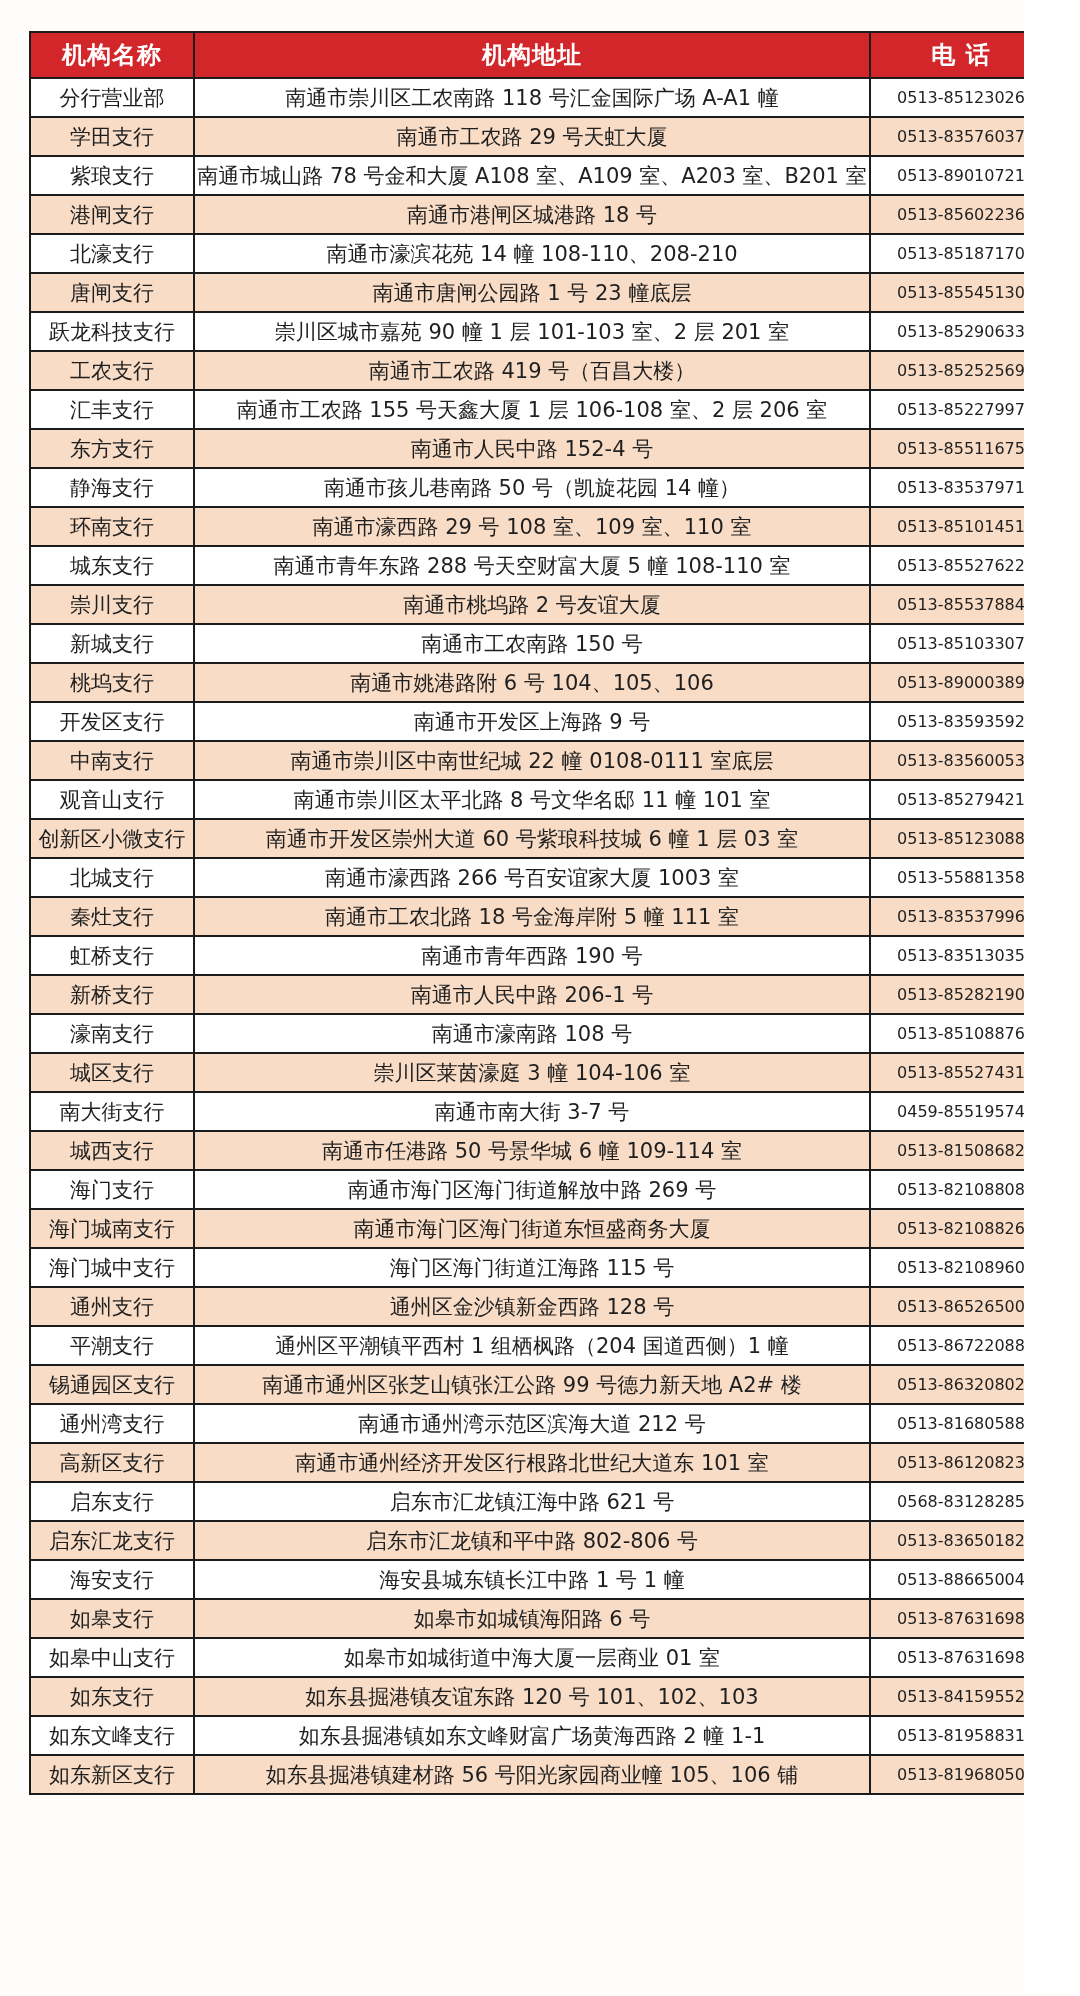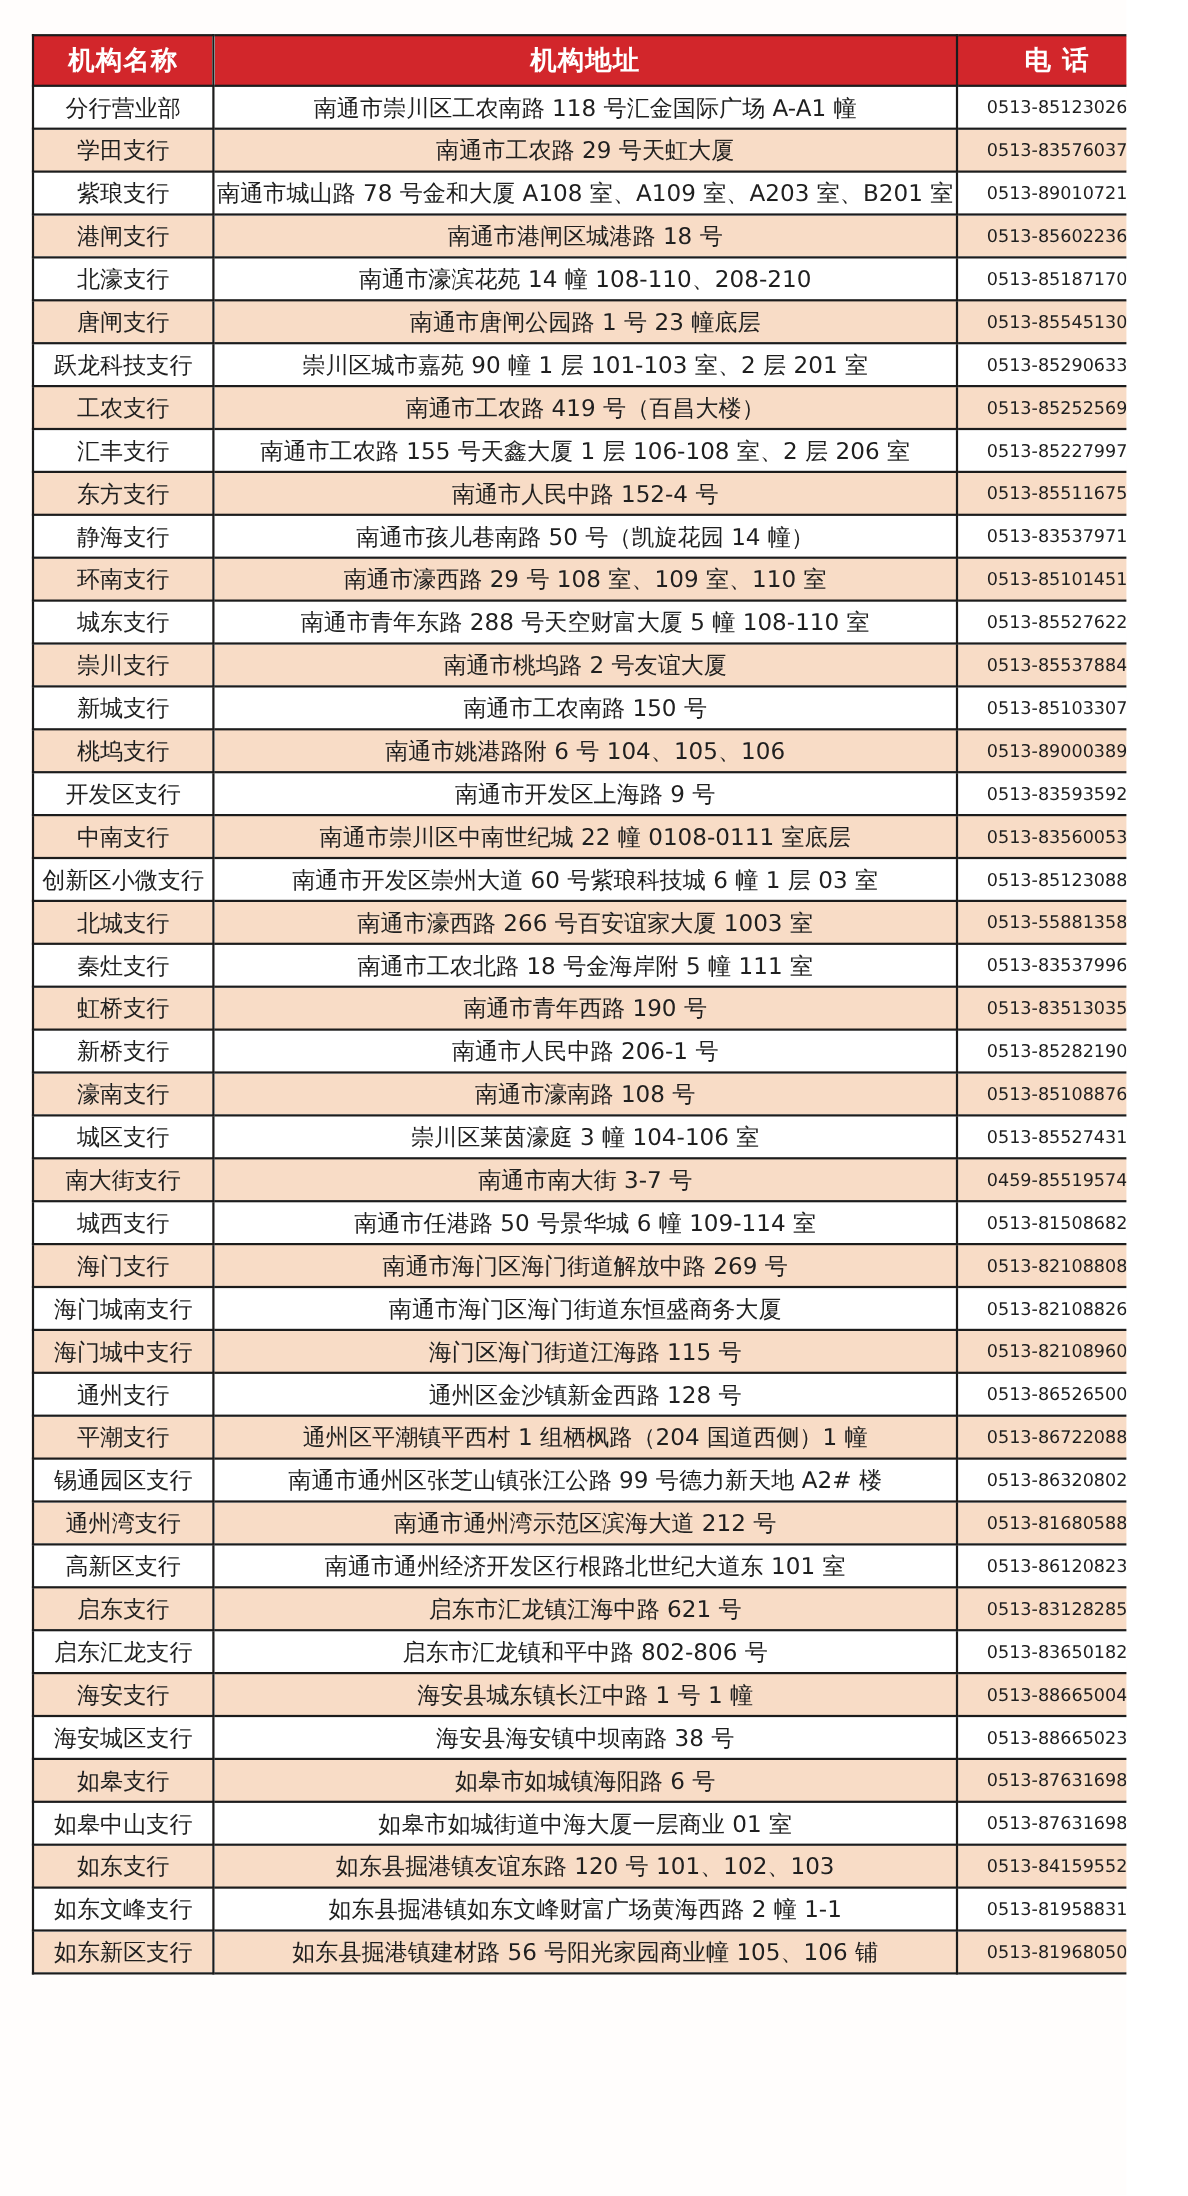--- a/index.html
+++ b/index.html
@@ -178,20 +178,25 @@
       <td class="addr">南通市开发区上海路 9 号</td>
       <td class="phone">0513-83593592</td>
     </tr>
 
     <tr>
       <td class="name">中南支行</td>
       <td class="addr">南通市崇川区中南世纪城 22 幢 0108-0111 室底层</td>
       <td class="phone">0513-83560053</td>
     </tr>
 
+    <tr>
+      <td class="name">观音山支行</td>
+      <td class="addr">南通市崇川区太平北路 8 号文华名邸 11 幢 101 室</td>
+      <td class="phone">0513-85279421</td>
+    </tr>
 
     <tr>
       <td class="name">创新区小微支行</td>
       <td class="addr">南通市开发区崇州大道 60 号紫琅科技城 6 幢 1 层 03 室</td>
       <td class="phone">0513-85123088</td>
     </tr>
 
     <tr>
       <td class="name">北城支行</td>
       <td class="addr">南通市濠西路 266 号百安谊家大厦 1003 室</td>
@@ -284,40 +289,35 @@
 
     <tr>
       <td class="name">高新区支行</td>
       <td class="addr">南通市通州经济开发区行根路北世纪大道东 101 室</td>
       <td class="phone">0513-86120823</td>
     </tr>
 
     <tr>
       <td class="name">启东支行</td>
       <td class="addr">启东市汇龙镇江海中路 621 号</td>
-      <td class="phone">0513-83128285</td>
+      <td class="phone">0568-83128285</td>
     </tr>
 
     <tr>
       <td class="name">启东汇龙支行</td>
       <td class="addr">启东市汇龙镇和平中路 802-806 号</td>
       <td class="phone">0513-83650182</td>
     </tr>
 
     <tr>
       <td class="name">海安支行</td>
       <td class="addr">海安县城东镇长江中路 1 号 1 幢</td>
       <td class="phone">0513-88665004</td>
     </tr>
 
-    <tr>
-      <td class="name">海安城区支行</td>
-      <td class="addr">海安县海安镇中坝南路 38 号</td>
-      <td class="phone">0513-88665023</td>
-    </tr>
 
     <tr>
       <td class="name">如皋支行</td>
       <td class="addr">如皋市如城镇海阳路 6 号</td>
       <td class="phone">0513-87631698</td>
     </tr>
 
 
     <tr>
       <td class="name">如皋中山支行</td>

